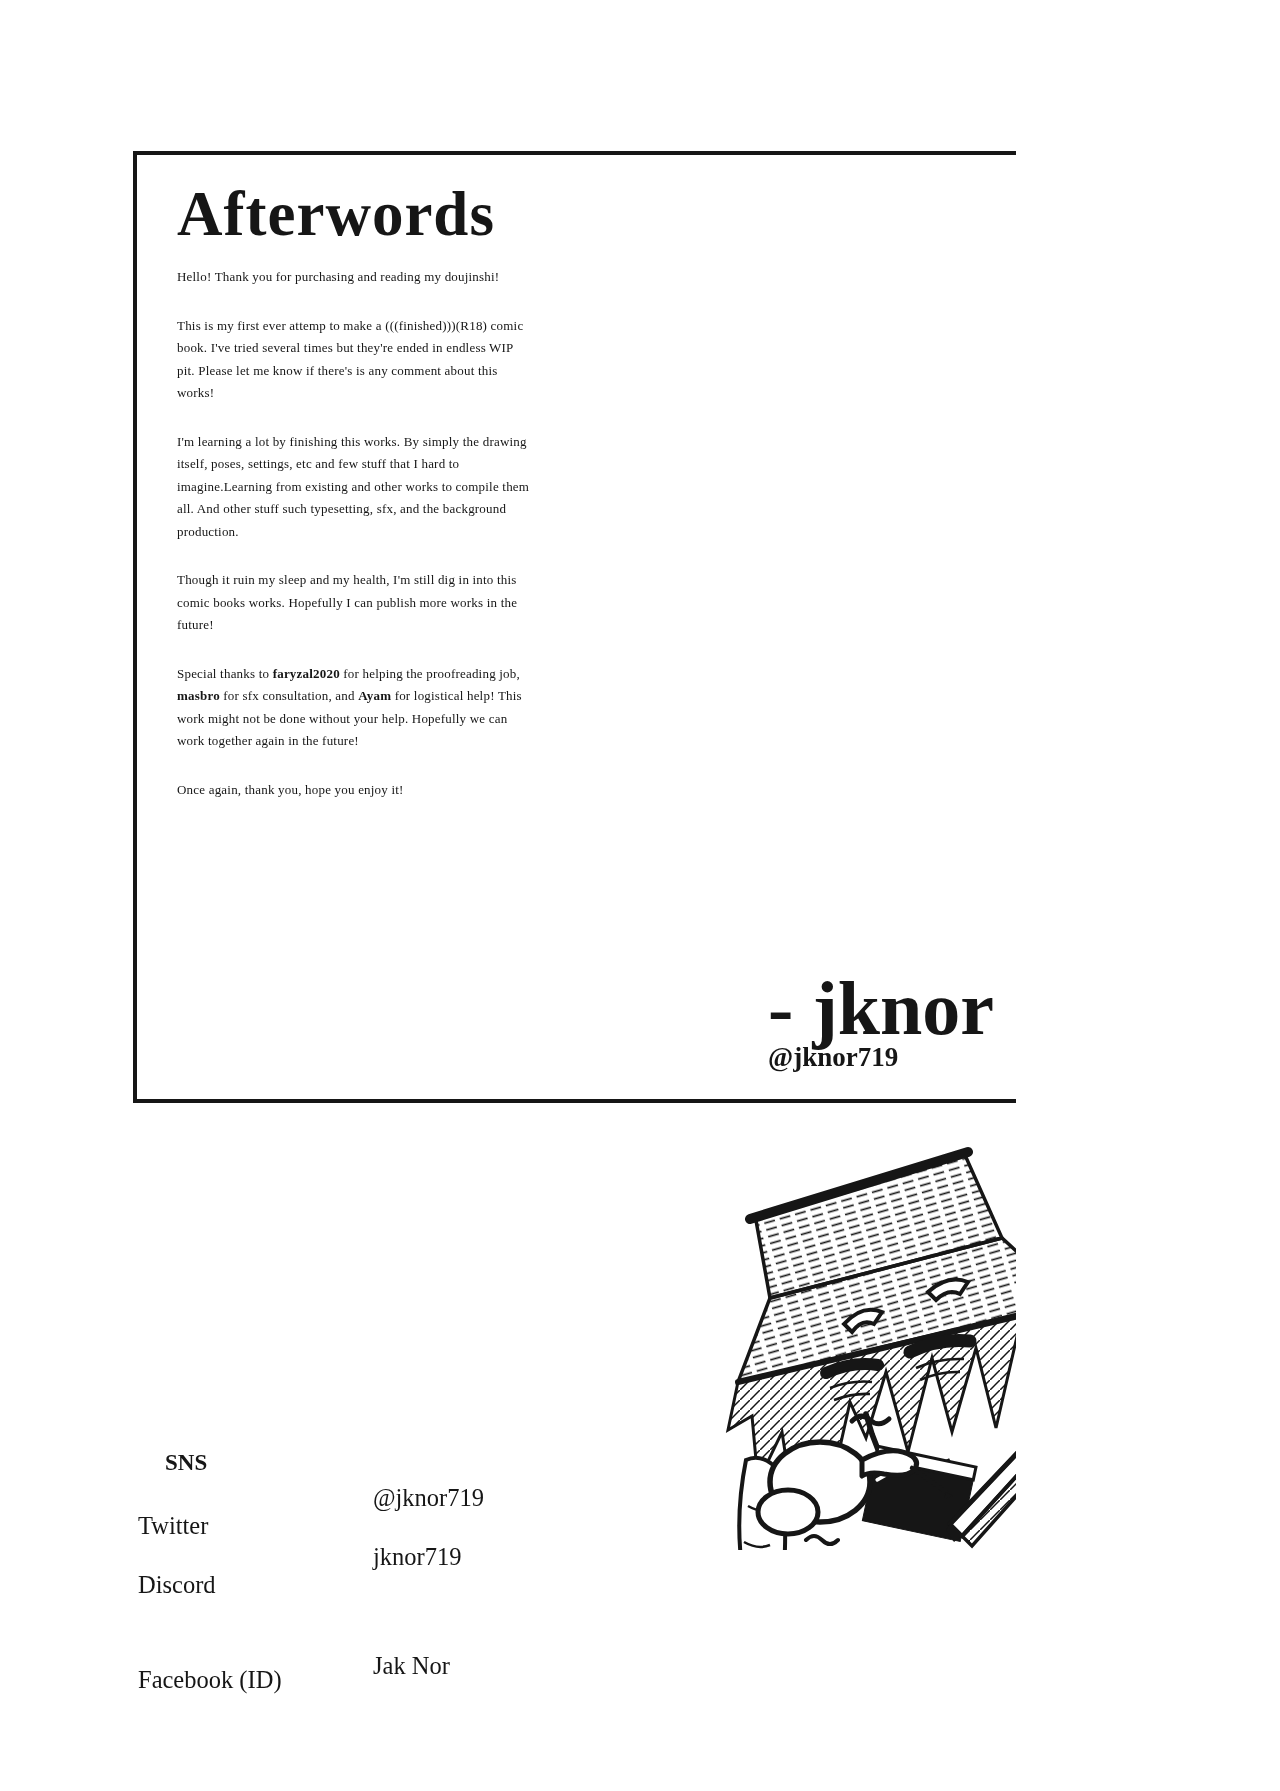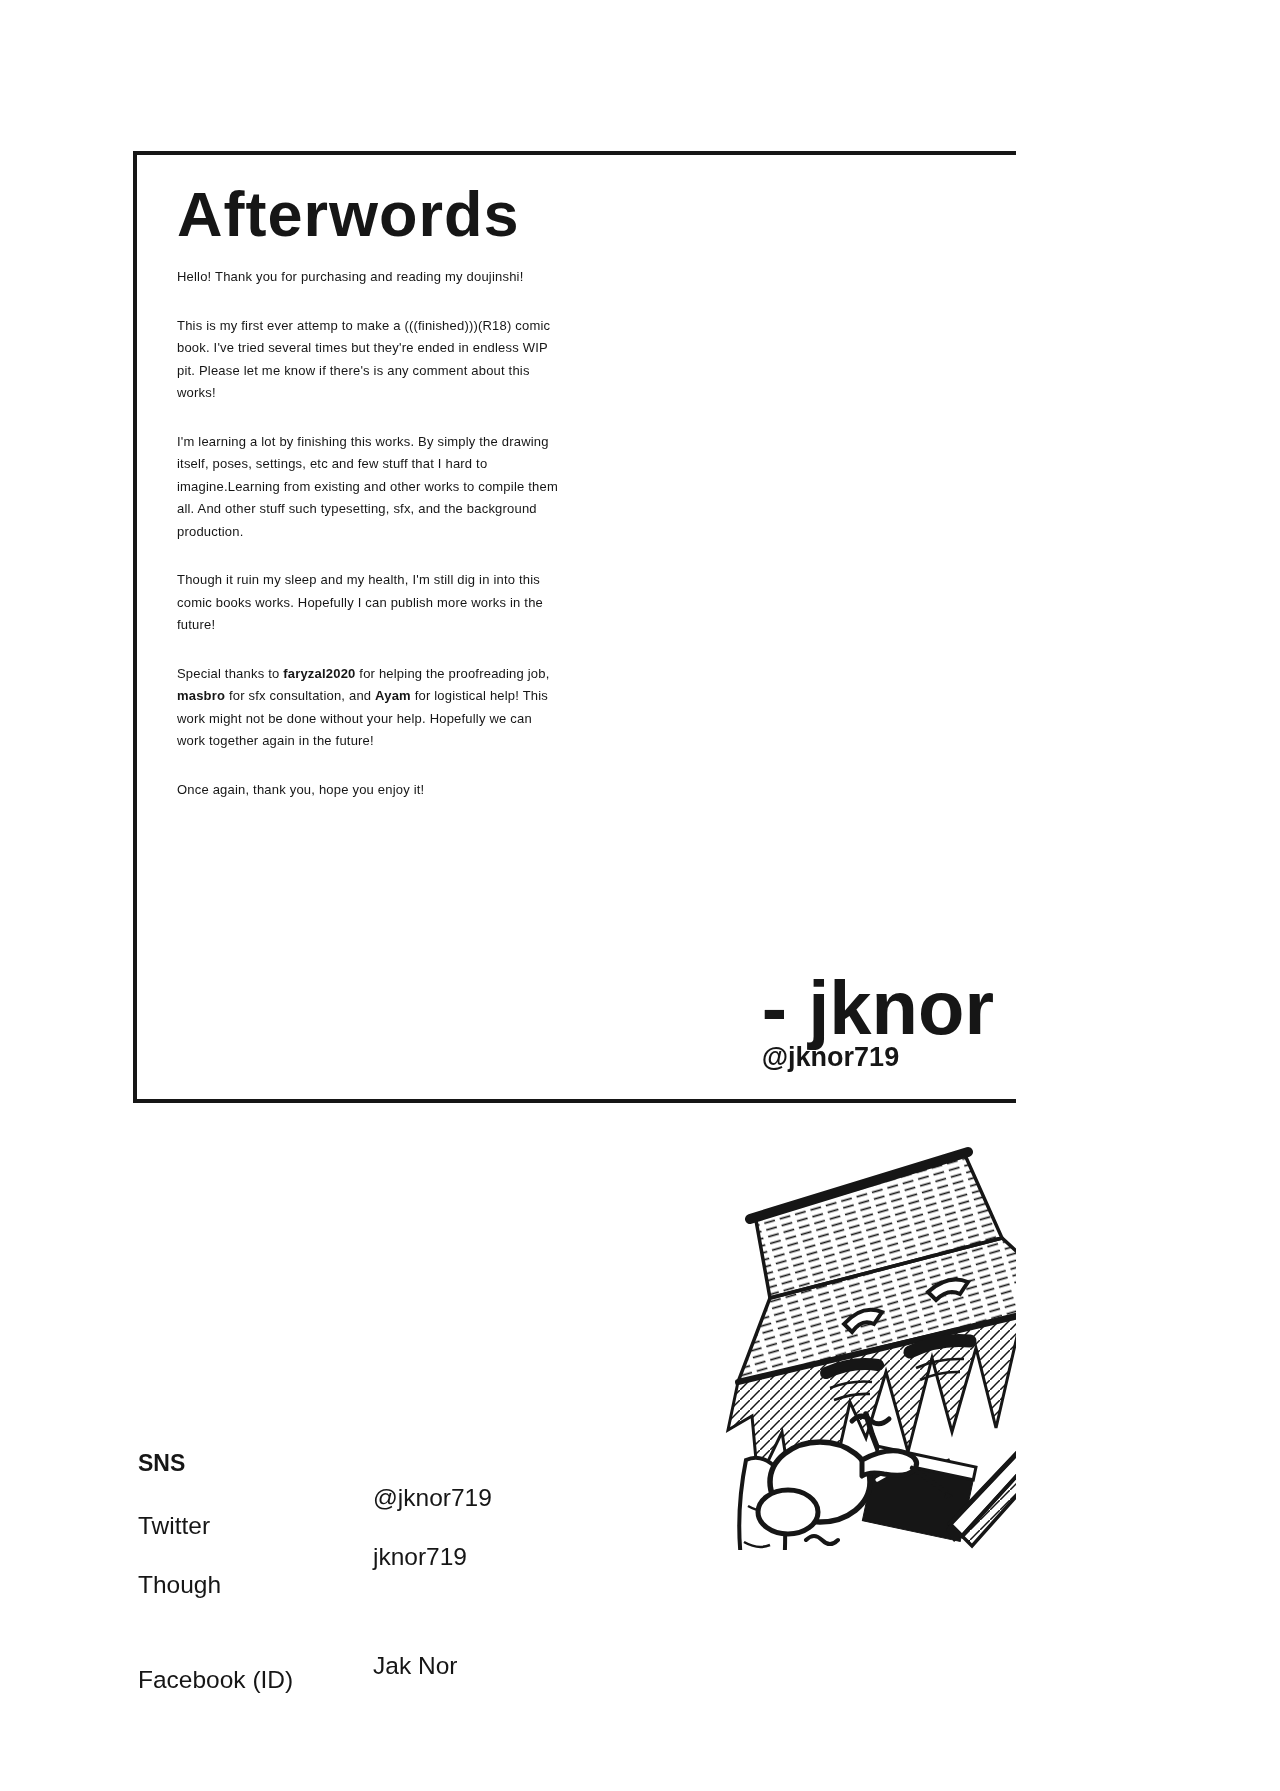--- a/index.html
+++ b/index.html
@@ -1,19 +1,19 @@
 <!DOCTYPE html>
 <html style="--ink: #161616; --paper: #ffffff;"><head>
 <meta charset="utf-8">
 <style>
   :root{ --ink:#161616; --paper:#ffffff; }
   html,body{margin:0;padding:0;background:#fff;}
   .page{
     position:relative; width:1016px; height:1791px; background:var(--paper);
-    overflow:hidden; font-family:Liberation Sans, sans-serif;
+    overflow:hidden; font-family:Liberation Serif, serif;
     color:var(--ink);
   }
   .afterword-box{
     position:absolute; left:133px; top:151px; width:887px; height:952px;
     border:4px solid var(--ink); box-sizing:border-box;
     padding:28px 150px 0 40px;
   }
   .page-title{
     margin:0 0 20px 0; font-size:63px; line-height:63px; font-weight:800;
     letter-spacing:1px;
@@ -22,21 +22,21 @@
     margin:0 0 26px 0; font-size:13px; line-height:22.5px;
     letter-spacing:0.2px; white-space:pre-line;
   }
   .para strong{font-weight:700;}
   .signature{
     position:absolute; right:22px; bottom:26px; text-align:left;
   }
   .sig-name{font-size:76px; line-height:64px; font-weight:800;}
   .sig-handle{font-size:27px; line-height:31px; font-weight:700; margin-top:2px;}
   .sns{position:absolute; left:138px; top:1449px;}
-  .sns-heading{font-size:23px; line-height:28px; font-weight:800; margin-bottom:6px;}
+  .sns-heading{font-size:23px; line-height:28px; font-weight:800; margin-bottom:6px;margin-left:27px;}
   .sns-row{display:flex; font-size:24.5px; line-height:30.5px; font-weight:400;}
   .sns-label{flex:0 0 235px; width:235px;margin-top:28px;}
   .sns-row.fb{margin-top:37px;align-items:center;}
   .illustration{position:absolute; left:620px; top:1130px; width:540px; height:420px;}
 </style>
 </head>
 <body>
 
 <div class="page">
 
@@ -124,21 +124,21 @@
   </svg>
 
   <section class="sns">
     <div class="sns-heading">SNS</div>
     <div>
         <div class="sns-row">
           <span class="sns-label">Twitter</span>
           <span class="sns-value">@jknor719</span>
         </div>
         <div class="sns-row">
-          <span class="sns-label">Though</span>
+          <span class="sns-label">Discord</span>
           <span class="sns-value">jknor719</span>
         </div>
         <div class="sns-row fb">
           <span class="sns-label">Facebook (ID)</span>
           <span class="sns-value">Jak Nor</span>
         </div>
       </div>
   </section>
 
 </div>

